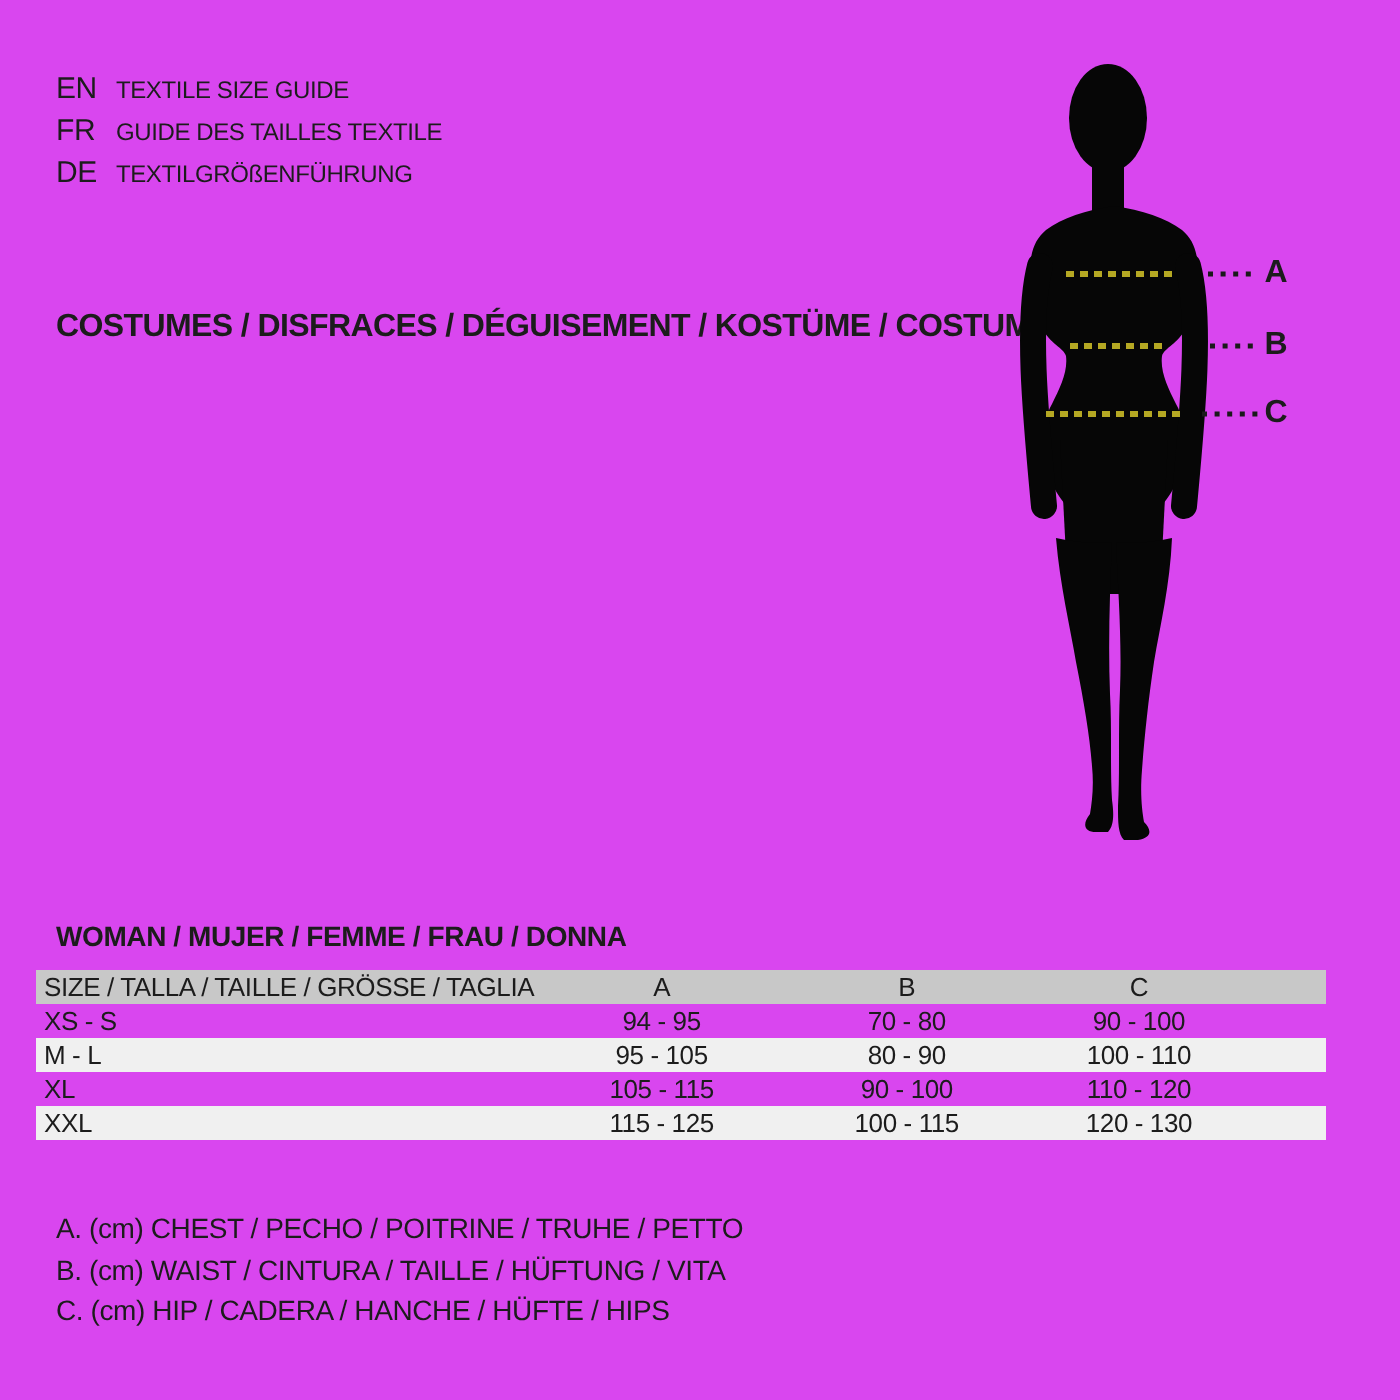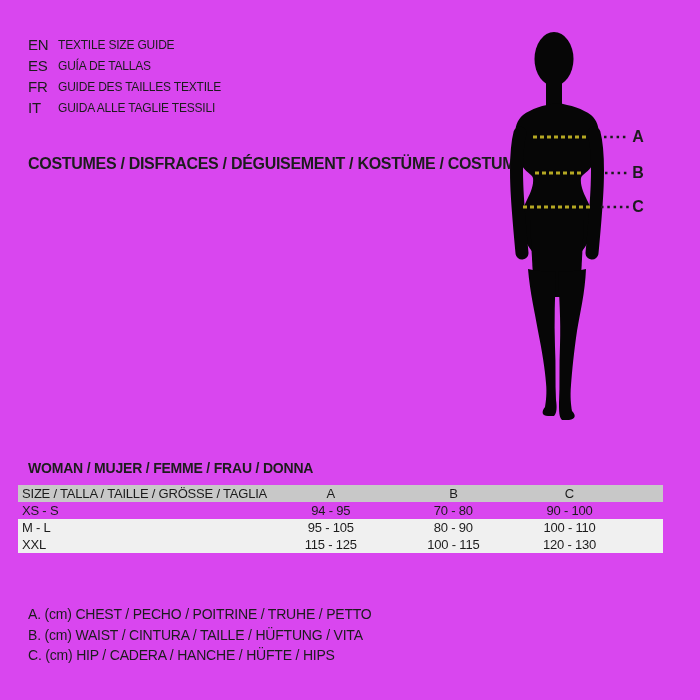--- a/index.html
+++ b/index.html
@@ -45,30 +45,26 @@
 <body>
 
 <div class="canvas">
 
   <div class="lang-list">
     <div class="lang-row">
       <span class="lang-code">EN</span>
       <span class="lang-label">TEXTILE SIZE GUIDE</span>
     </div>
     <div class="lang-row">
-      <span class="lang-code">ES</span>
-      <span class="lang-label">GUÍA DE TALLAS</span>
-    </div>
-    <div class="lang-row">
       <span class="lang-code">FR</span>
       <span class="lang-label">GUIDE DES TAILLES TEXTILE</span>
     </div>
     <div class="lang-row">
-      <span class="lang-code">IT</span>
-      <span class="lang-label">GUIDA ALLE TAGLIE TESSILI</span>
+      <span class="lang-code">DE</span>
+      <span class="lang-label">TEXTILGRÖßENFÜHRUNG</span>
     </div>
   </div>
 
   <div class="category-title">COSTUMES / DISFRACES / DÉGUISEMENT / KOSTÜME / COSTUMI</div>
 
   <div class="figure-area">
     <svg viewBox="0 0 230 420" xmlns="http://www.w3.org/2000/svg">
       <g fill="#060606" stroke="none">
         <ellipse cx="84" cy="34" rx="19.5" ry="27"></ellipse>
         <rect x="76" y="52" width="16" height="34"></rect>
@@ -133,20 +129,27 @@
       <td>90 - 100</td>
       <td></td>
     </tr>
     <tr class="alt">
       <td class="col-size">M - L</td>
       <td>95 - 105</td>
       <td>80 - 90</td>
       <td>100 - 110</td>
       <td></td>
     </tr>
+    <tr>
+      <td class="col-size">XL</td>
+      <td>105 - 115</td>
+      <td>90 - 100</td>
+      <td>110 - 120</td>
+      <td></td>
+    </tr>
     <tr class="alt">
       <td class="col-size">XXL</td>
       <td>115 - 125</td>
       <td>100 - 115</td>
       <td>120 - 130</td>
       <td></td>
     </tr>
   </tbody>
     </table>
 

